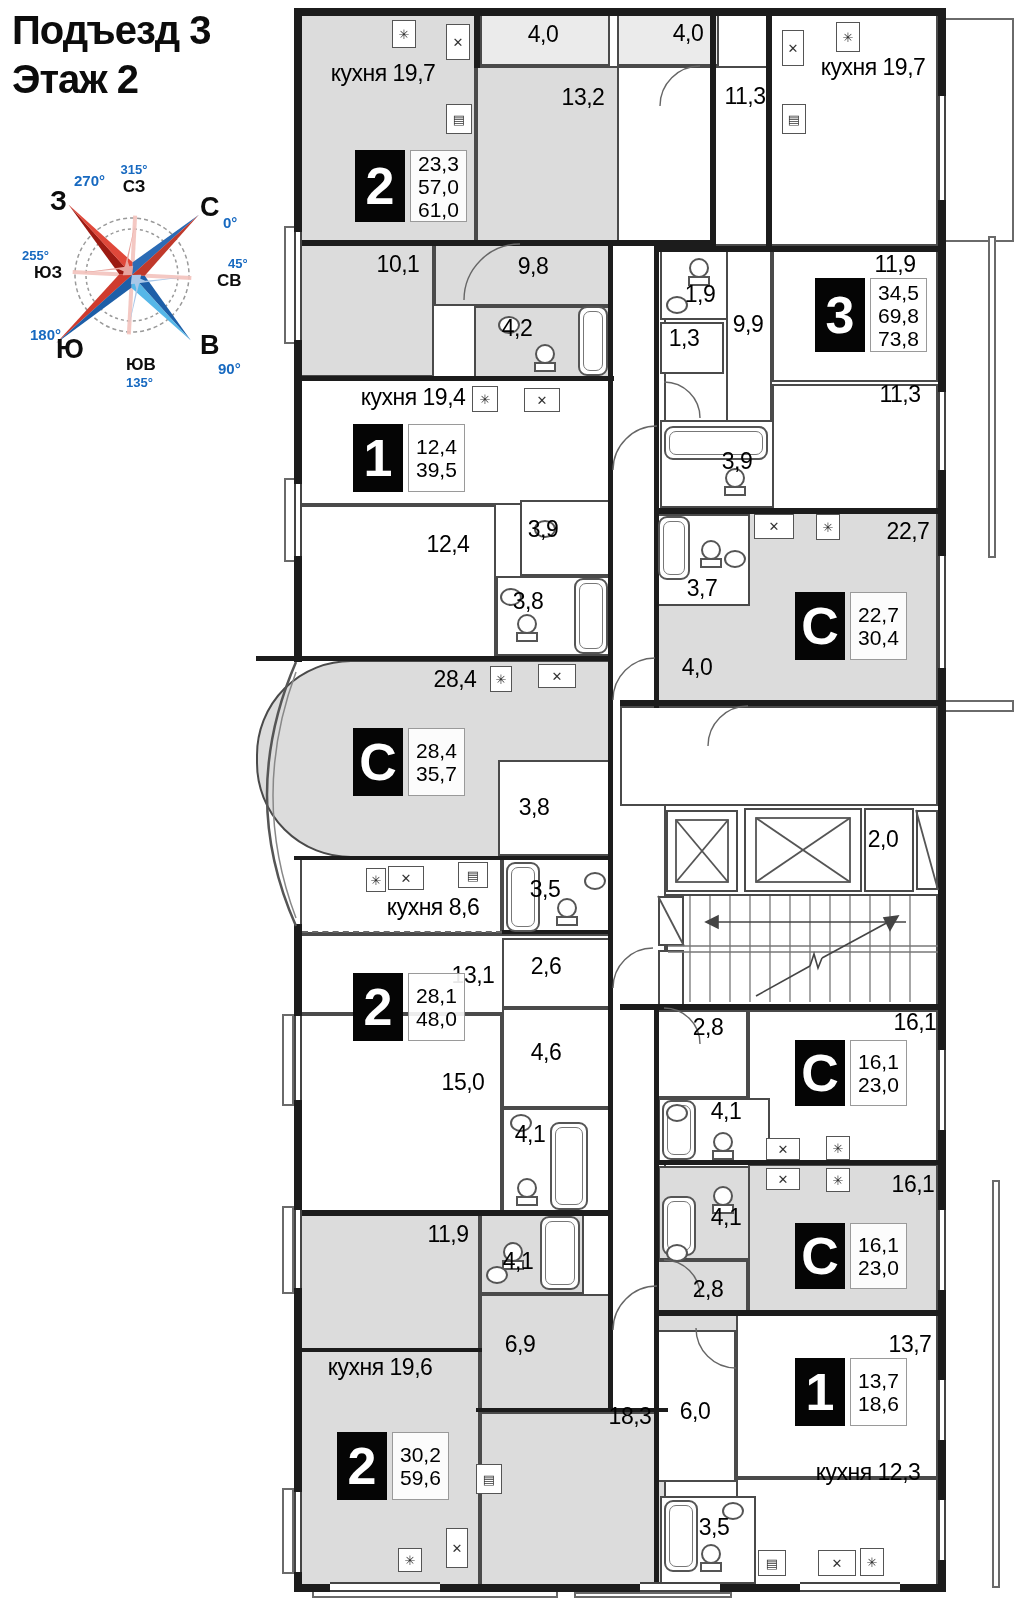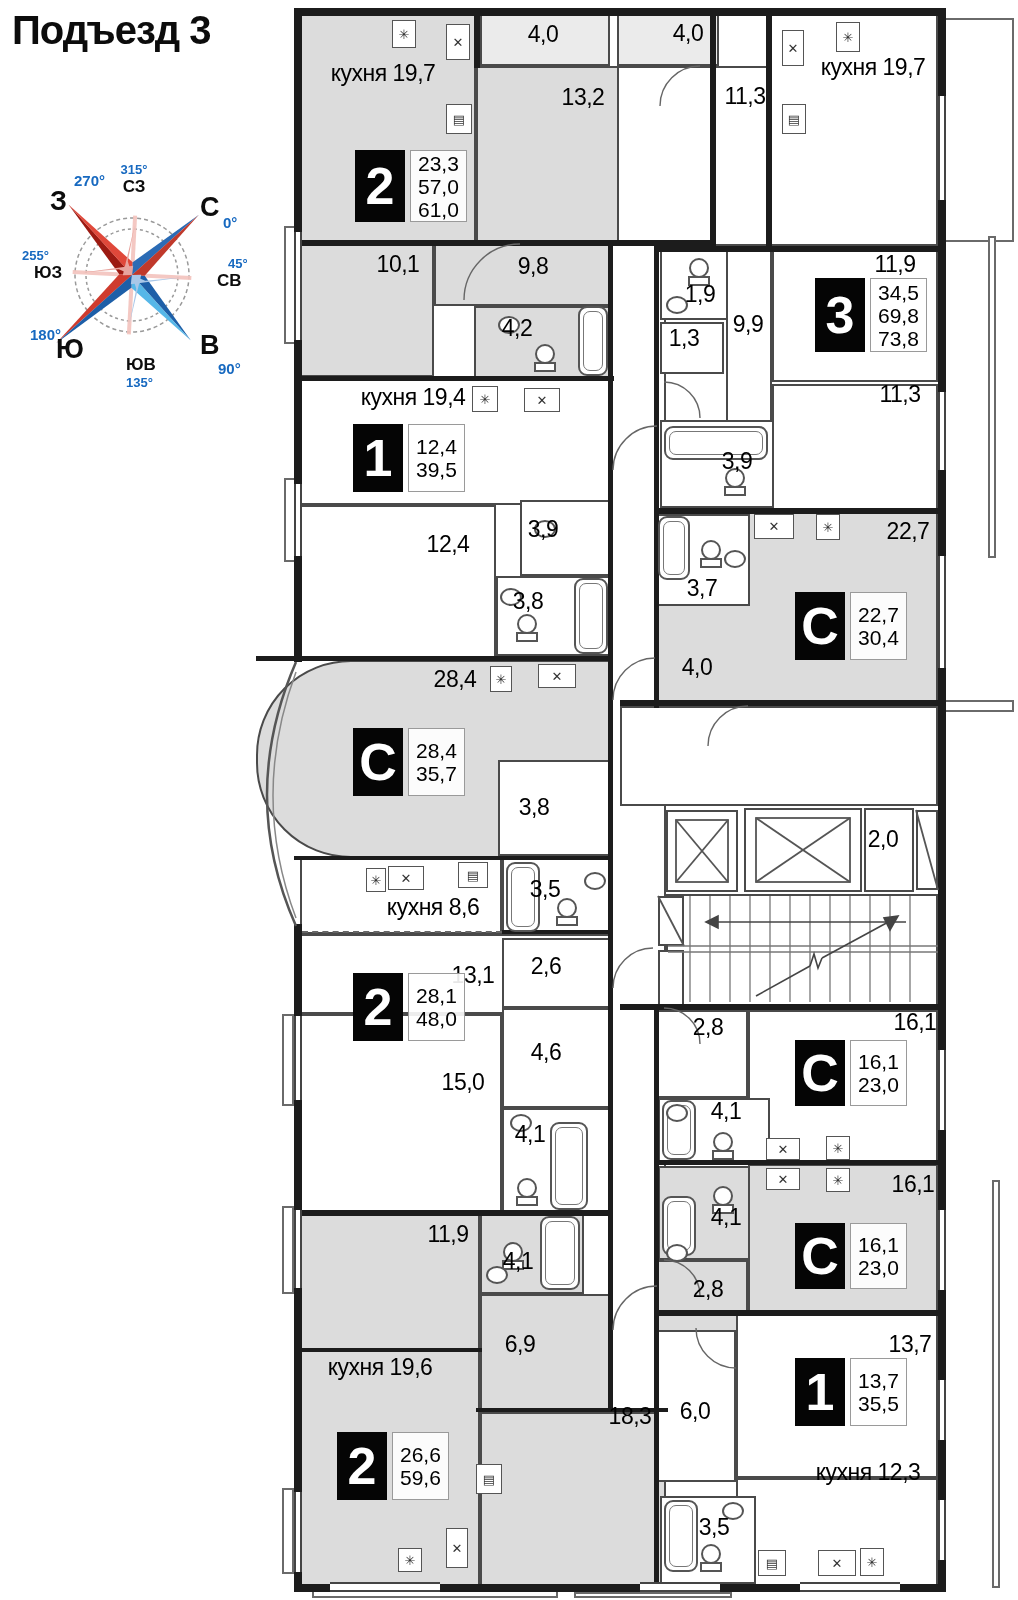--- a/index.html
+++ b/index.html
@@ -30,20 +30,21 @@
   #compass text{font-family:"Liberation Sans",sans-serif;}
   .cdir{font-weight:bold;fill:#0d0d0d;}
   .cdeg{font-weight:bold;fill:#1769c0;}
 </style>
 </head>
 <body>
 <div id="page">
 
 <div id="hdr">
   <div>Подъезд 3</div>
+  <div>Этаж 2</div>
 </div>
 
 <svg id="compass" width="225" height="235" viewBox="0 0 225 235">
   <g transform="rotate(-42 110 117)">
     <circle cx="110" cy="117" r="57" fill="none" stroke="#999" stroke-width="1.5" stroke-dasharray="4 3"></circle>
     <circle cx="110" cy="117" r="46" fill="none" stroke="#999" stroke-width="1.5" stroke-dasharray="3 3"></circle>
     <g stroke="#f3c3bd" stroke-width="4" opacity="0.9">
       <line x1="68" y1="75" x2="152" y2="159"></line>
           <line x1="152" y1="75" x2="68" y2="159"></line>
       <line x1="110" y1="57" x2="110" y2="177"></line>
@@ -427,21 +428,21 @@
 <div class="apt" style="left:353px;top:973px;height:68px">
   <div class="apt-num">2</div>
   <div class="apt-vals">
     <div>28,1</div>
     <div>48,0</div>
   </div>
 </div>
 <div class="apt" style="left:337px;top:1432px;height:68px">
   <div class="apt-num">2</div>
   <div class="apt-vals">
-    <div>26,6</div>
+    <div>30,2</div>
     <div>59,6</div>
   </div>
 </div>
 <div class="apt" style="left:815px;top:278px;height:74px">
   <div class="apt-num">3</div>
   <div class="apt-vals">
     <div>34,5</div>
     <div>69,8</div>
     <div>73,8</div>
   </div>
@@ -464,17 +465,17 @@
   <div class="apt-num">С</div>
   <div class="apt-vals">
     <div>16,1</div>
     <div>23,0</div>
   </div>
 </div>
 <div class="apt" style="left:795px;top:1358px;height:68px">
   <div class="apt-num">1</div>
   <div class="apt-vals">
     <div>13,7</div>
-    <div>35,5</div>
+    <div>18,6</div>
   </div>
 </div>
 
 </div>
 
 </body></html>

